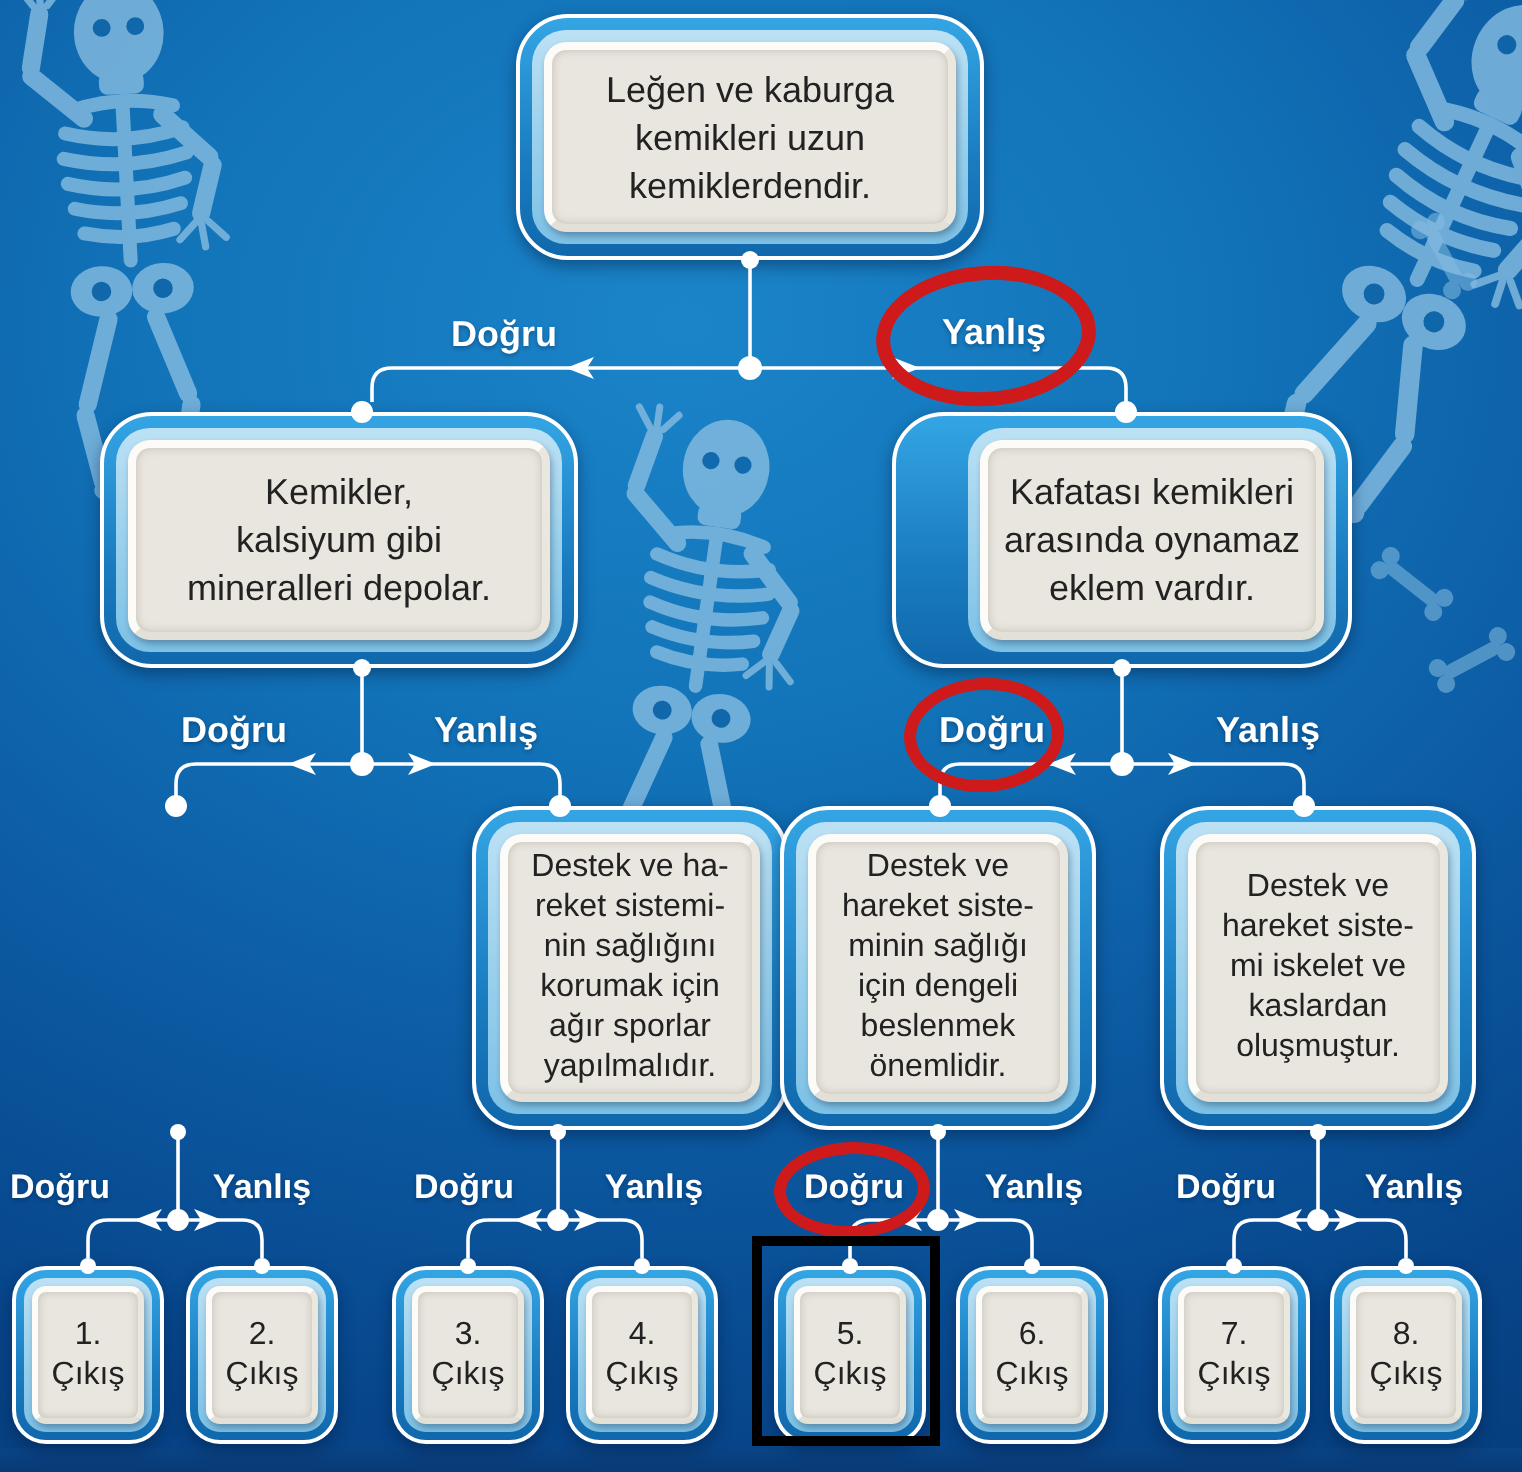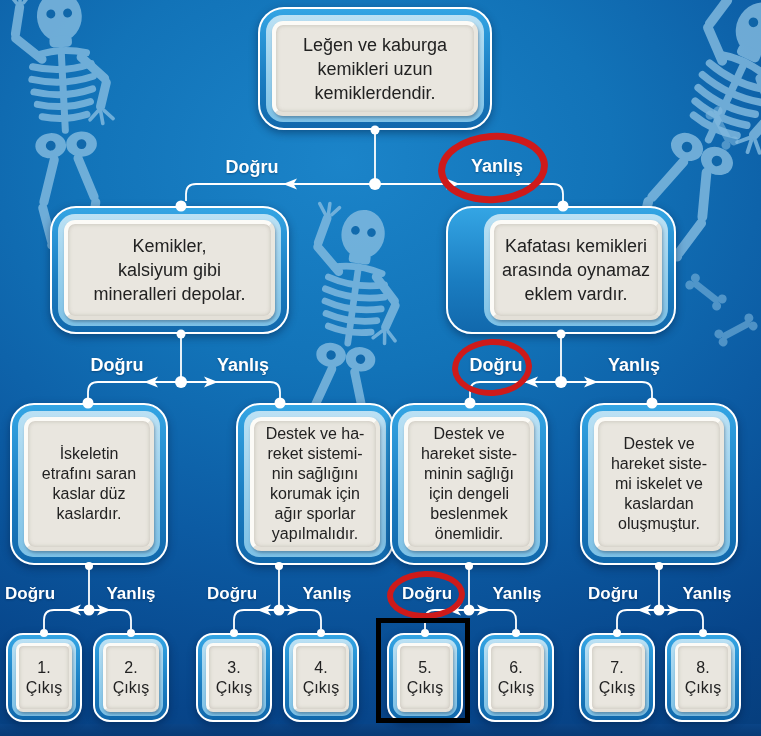--- a/index.html
+++ b/index.html
@@ -150,30 +150,20 @@
   <div class="node n-l2b">
     <div class="node-light">
         <div class="card">
       <span>Kafatası kemikleri
 arasında oynamaz
 eklem vardır.</span>
     </div>
       </div>
   </div>
 
-  <div class="node n-l3 n-l3-1">
-    <div class="node-light">
-        <div class="card">
-      <span>İskeletin
-etrafını saran
-kaslar düz
-kaslardır.</span>
-    </div>
-      </div>
-  </div>
   <div class="node n-l3 n-l3-2">
     <div class="node-light">
         <div class="card">
       <span>Destek ve ha-
 reket sistemi-
 nin sağlığını
 korumak için
 ağır sporlar
 yapılmalıdır.</span>
     </div>

